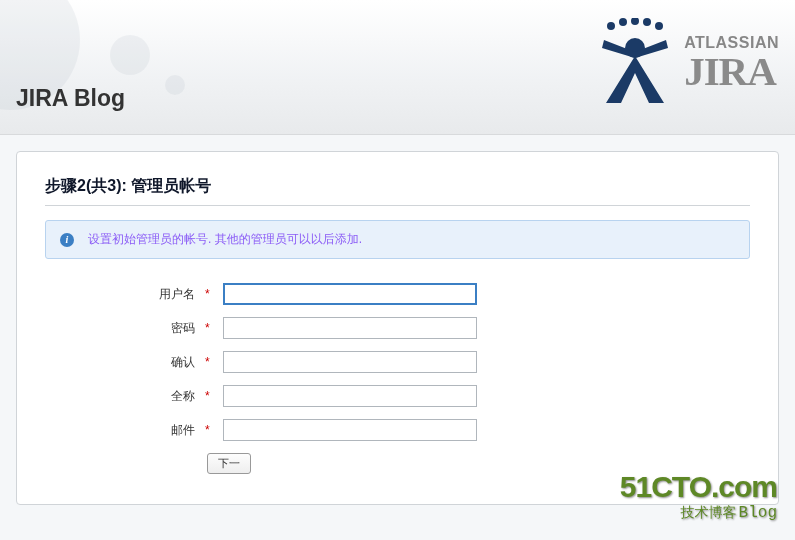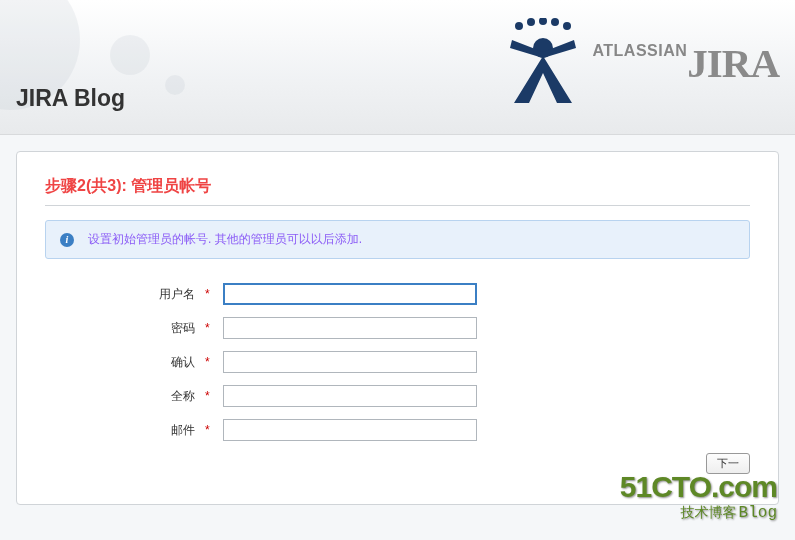--- a/index.html
+++ b/index.html
@@ -47,20 +47,21 @@
       align-items: center;
       gap: 10px;
     }
     .logo-person {
       width: 78px;
       height: 90px;
       position: relative;
     }
     .logo-text {
       display: flex;
+      flex-direction: column;
       line-height: 1;
     }
     .logo-text-top {
       font-size: 16px;
       font-weight: bold;
       color: #878787;
       letter-spacing: 0.5px;
     }
     .logo-text-bottom {
       font-size: 41px;
@@ -74,21 +75,21 @@
     }
     .panel {
       background: #ffffff;
       border: 1px solid #d0d4d8;
       border-radius: 4px;
       padding: 24px 28px 30px 28px;
     }
     .step-title {
       font-size: 16px;
       font-weight: bold;
-      color: #ef4444;
+      color: #0f172a;
       padding-bottom: 8px;
       border-bottom: 1px solid #d0d4d8;
       margin-bottom: 14px;
     }
     .info-box {
       background: #e8f1fb;
       border: 1px solid #b8d3ef;
       border-radius: 3px;
       padding: 10px 14px;
       display: flex;
@@ -139,21 +140,20 @@
       padding: 2px 4px;
       font-size: 12px;
     }
     .form-input.focused {
       border: 2px solid #3b7fc4;
       outline: none;
     }
     .button-row {
       display: flex;
       margin-left: 162px;
-      justify-content: flex-end;
     }
     .next-button {
       font-size: 11px;
       padding: 2px 10px;
       background: linear-gradient(#fdfdfd, #eeeeee);
       border: 1px solid #999;
       border-radius: 3px;
       color: #333;
       cursor: pointer;
     }

